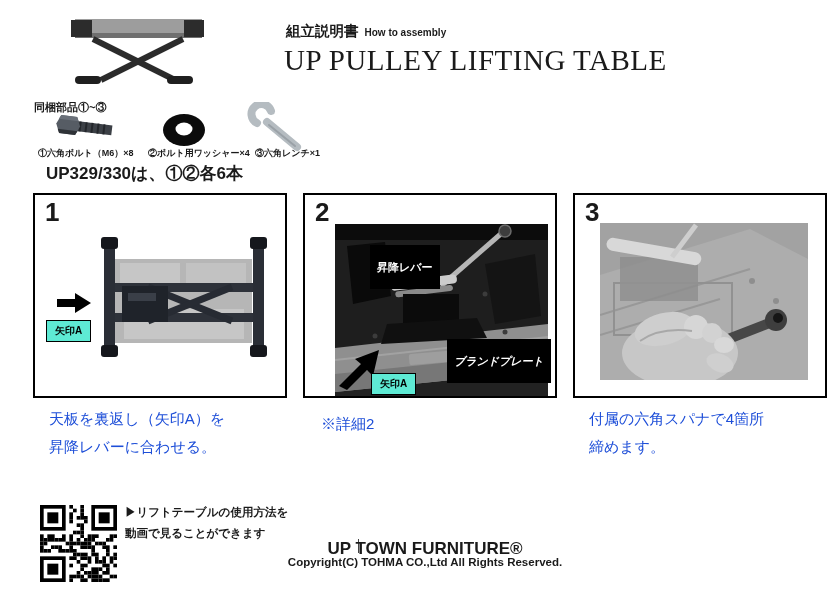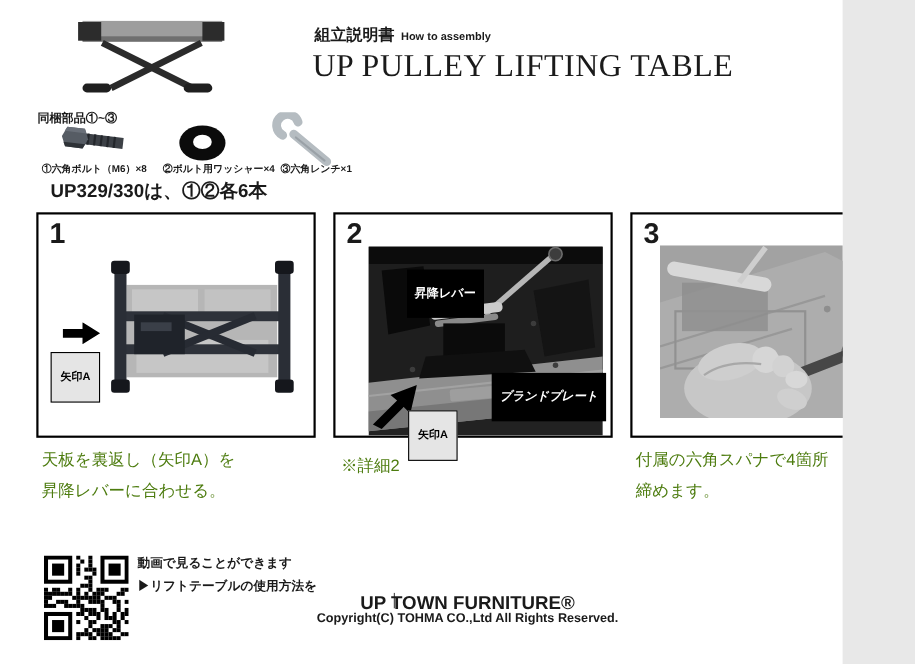--- a/index.html
+++ b/index.html
@@ -1,43 +1,43 @@
 <!DOCTYPE html>
 <html><head>
 <meta charset="utf-8">
 <style>
   * { margin:0; padding:0; box-sizing:border-box; }
   html,body { background:#e8e8e8; }
   .page {
-    position:relative; width:766px; height:604px; background:#ffffff;
+    position:relative; width:832px; height:604px; background:#ffffff;
     font-family:"Liberation Sans", sans-serif; color:#1a1a1a; overflow:hidden;
   }
   .abs { position:absolute; }
 
   
   .doc-type { left:286px; top:22px; font-size:14.5px; font-weight:bold; }
   .doc-type-en { font-size:10px; font-weight:bold; margin-left:6px; }
   .main-title { left:284px; top:44px; font-family:"Liberation Serif", serif; font-size:29px; letter-spacing:.5px; }
 
   
   .parts-heading { left:34px; top:100px; font-size:11px; font-weight:bold; }
   .part-label { top:147px; font-size:9px; font-weight:bold; }
   .parts-note { left:46px; top:162px; font-size:17px; font-weight:bold; }
 
   
   .step-box { top:193px; width:254px; height:205px; border:2px solid #000; background:#fff; }
   .step-number { position:absolute; left:10px; top:2px; font-size:26px; font-weight:bold; }
 
   .black-label { position:absolute; background:#000; color:#fff; font-size:11px; font-weight:bold;
                  padding:15px 7px; line-height:14px; white-space:nowrap; }
-  .arrow-a-box { position:absolute; background:#e5e5e5; border:1.5px solid #000; font-size:10px; font-weight:bold;
-                 padding:16px 8px; line-height:12px; white-space:nowrap; color:#000; }
-
-  
-  .caption { font-size:15px; line-height:28px; color:#4d7c0f; }
+  .arrow-a-box { position:absolute; background:#5eead4; border:1.5px solid #000; font-size:10px; font-weight:bold;
+                 padding:4px 8px; line-height:12px; white-space:nowrap; color:#000; }
+
+  
+  .caption { font-size:15px; line-height:28px; color:#1d4ed8;margin-left:11px; }
   .caption span { display:block; }
   .caption-2 { font-size:15px; }
 
   
   .video-note { left:125px; top:502px; font-size:11.5px; font-weight:bold; line-height:21px; }
   .video-note span { display:block; }
   .footer-brand { left:240px; top:539px; width:370px; text-align:center; font-size:17px; font-weight:bold; }
   .footer-copy  { left:240px; top:556px; width:370px; text-align:center; font-size:11.5px; font-weight:bold; }
   .text-cursor { left:358px; top:539px; width:1px; height:14px; background:#444; }
 
@@ -344,22 +344,22 @@
         <rect x="48" y="80" width="4" height="4"></rect>
         <rect x="56" y="80" width="4" height="4"></rect>
         <rect x="60" y="80" width="4" height="4"></rect>
         <rect x="64" y="80" width="4" height="4"></rect>
         <rect x="68" y="80" width="4" height="4"></rect>
         <rect x="72" y="80" width="4" height="4"></rect>
       </g>
   </svg>
 
   <div class="abs video-note">
+    <span>▶リフトテーブルの使用方法を</span>
     <span>動画で見ることができます</span>
-    <span>▶リフトテーブルの使用方法を</span>
   </div>
 
   <div class="abs text-cursor"></div>
   <div class="abs footer-brand">UP TOWN FURNITURE®</div>
   <div class="abs footer-copy">Copyright(C) TOHMA CO.,Ltd All Rights Reserved.</div>
 
 
 </div>
 
 </body></html>

